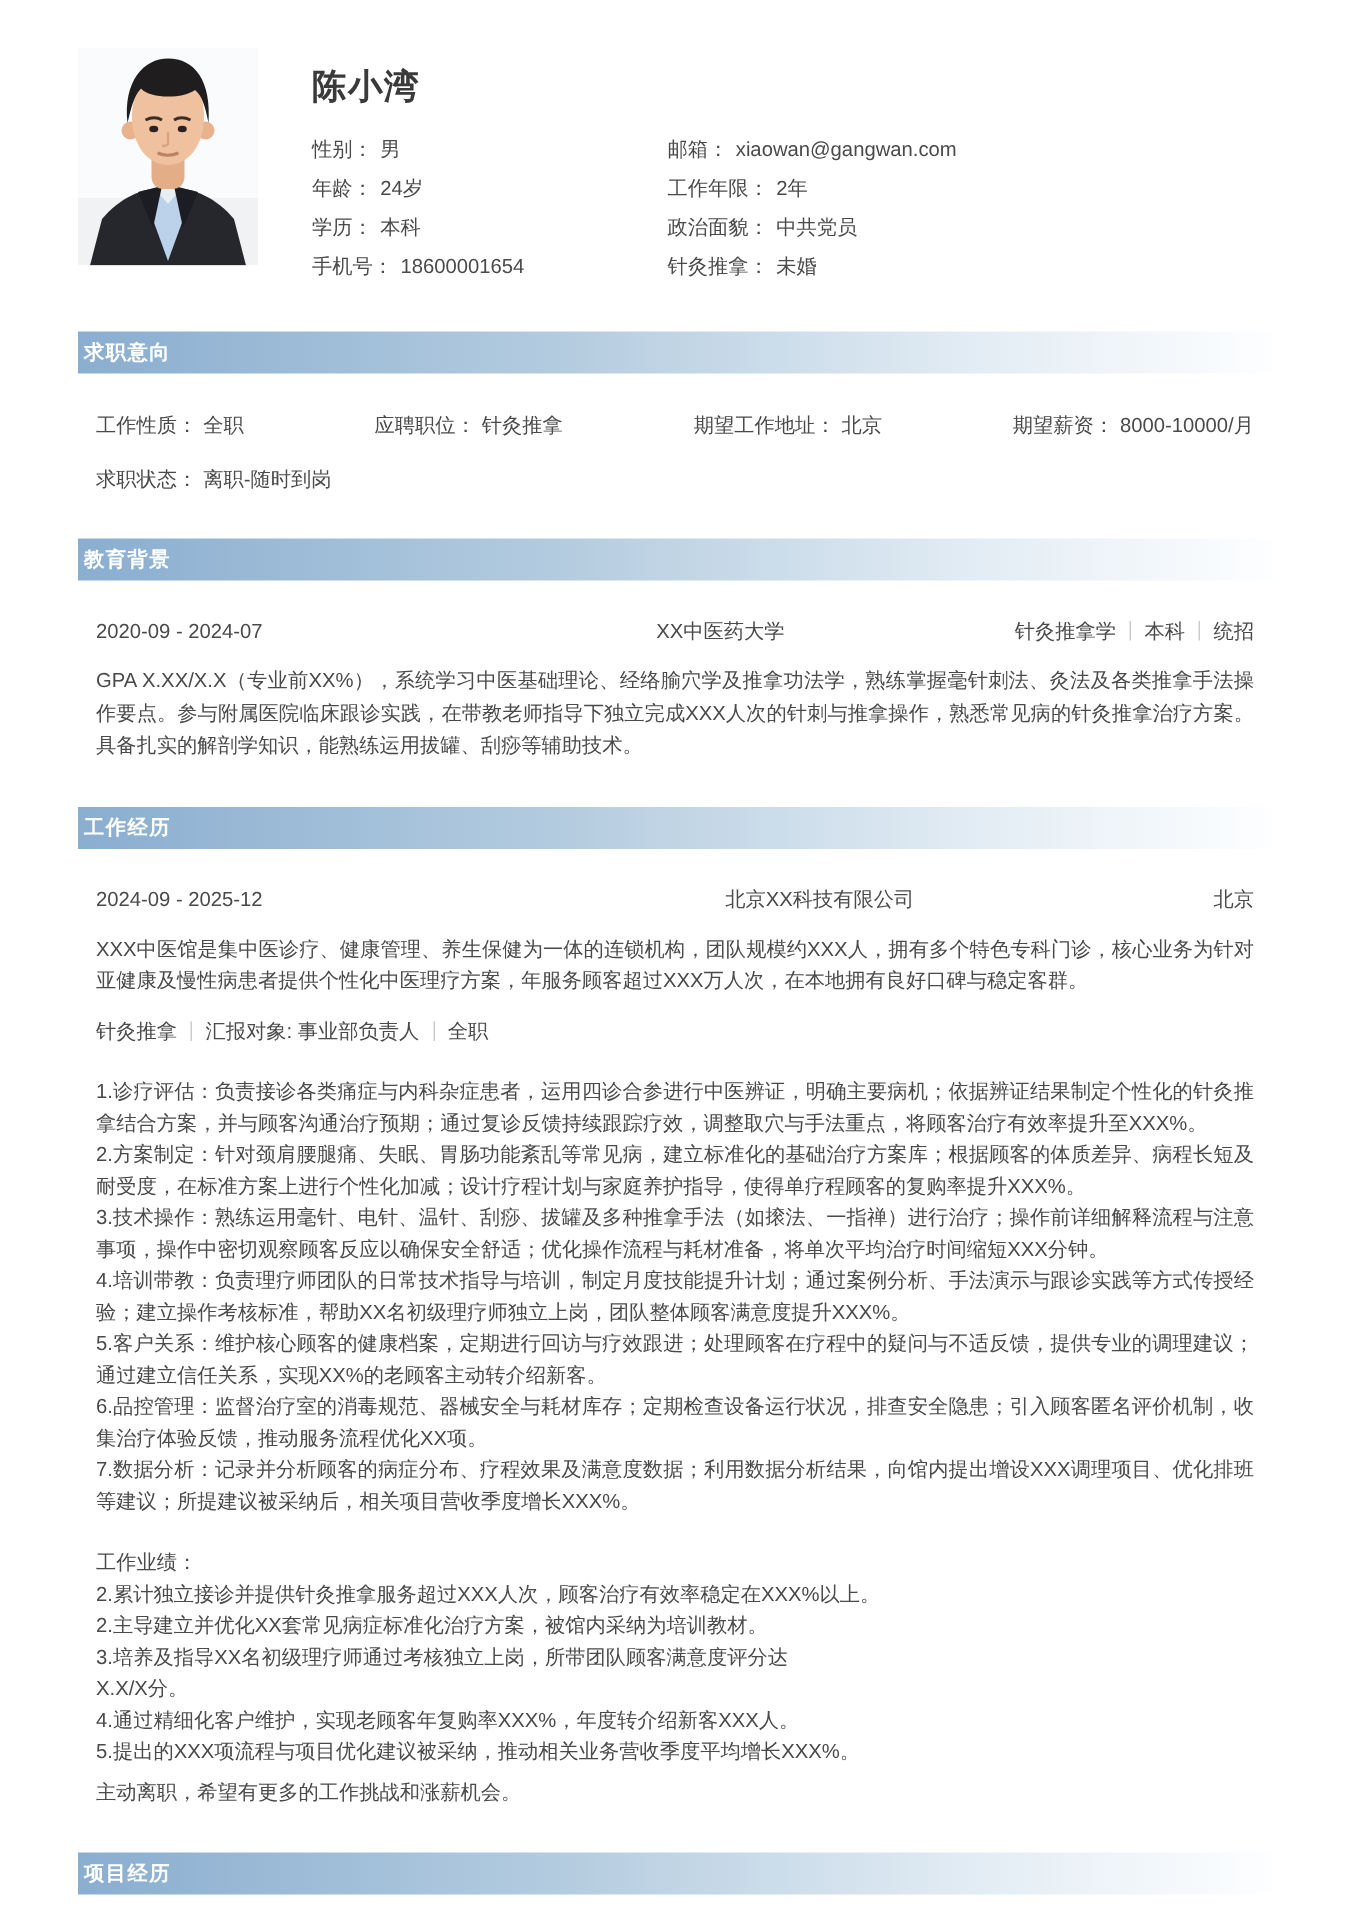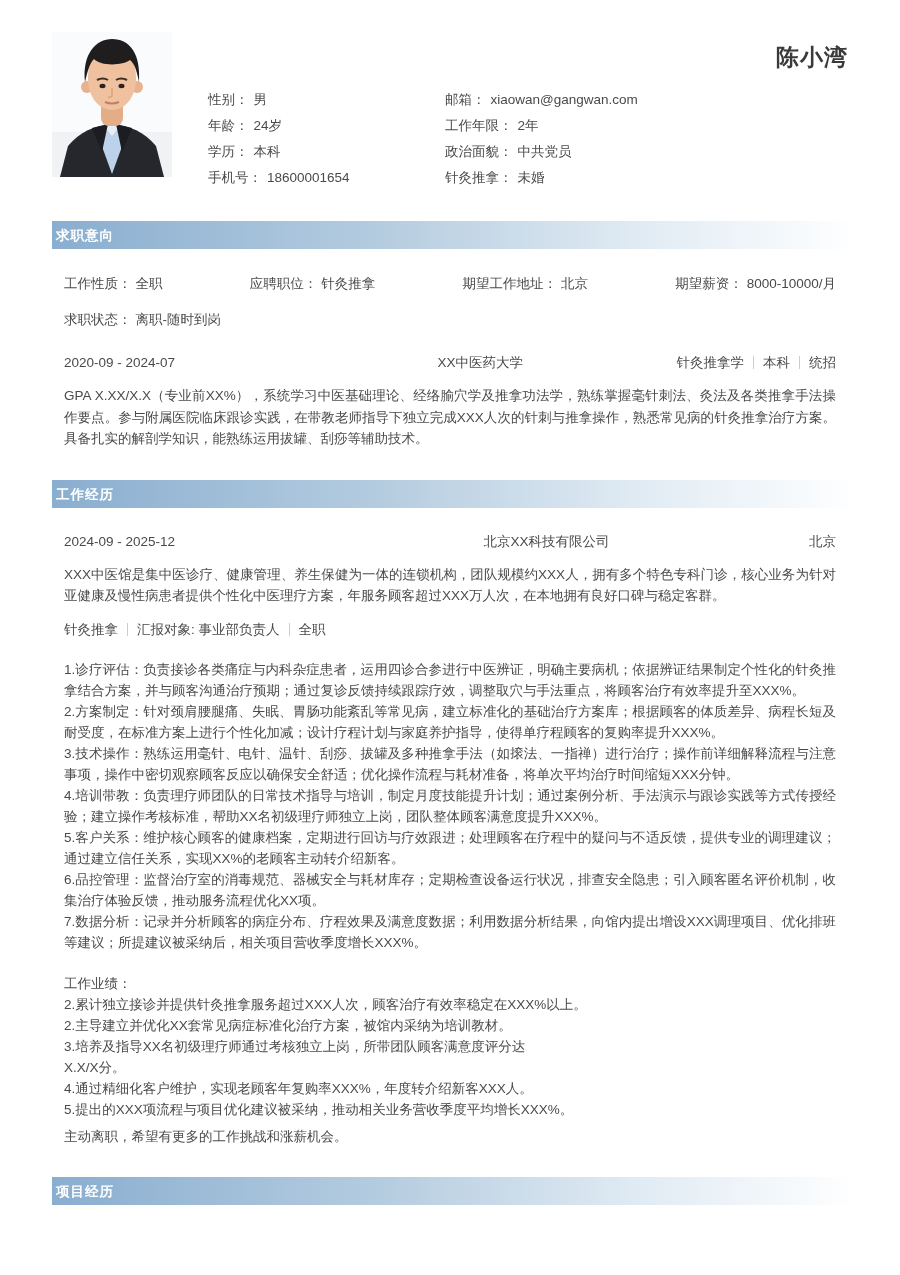--- a/index.html
+++ b/index.html
@@ -7,21 +7,21 @@
     width:900px;height:1275px;overflow:hidden;background:#ffffff;
     font-family:"Liberation Sans","DejaVu Sans",sans-serif;
     color:#4a4a4a;
   }
   .page{position:relative;width:900px;height:1275px;padding:0 52px;box-sizing:border-box;}
 
   
   .top{display:flex;padding-top:32px;}
   .photo{width:120px;height:145px;flex:0 0 120px;overflow:hidden;background:#fafbfc;}
   .id-block{flex:1;margin-left:36px;padding-top:10px;}
-  .name{font-size:23px;font-weight:700;color:#3a3a3a;margin:0 0 14px 0;letter-spacing:1px;text-align:right;}
+  .name{font-size:23px;font-weight:700;color:#3a3a3a;margin:0 0 14px 0;letter-spacing:1px;}
   .info-grid{display:flex;}
   .info-col{display:flex;flex-direction:column;}
   .info-col.left{width:237px;}
   .info-col.right{flex:1;}
   .info-row{font-size:13.5px;height:26px;line-height:26px;white-space:nowrap;}
   .info-row .val{margin-left:5px;}
 
   
   .sec-bar{
     height:28px;line-height:28px;margin-top:30px;
@@ -118,20 +118,21 @@
         <span class="cell"><span>期望工作地址：</span><span class="val">北京</span></span>
         <span class="cell"><span>期望薪资：</span><span class="val">8000-10000/月</span></span>
       </div>
       <div class="intent-row2">
         <span>求职状态：</span><span class="val">离职-随时到岗</span>
       </div>
     </div>
   </section>
 
   <section>
+    <div class="sec-bar"><span>教育背景</span></div>
     <div class="sec-body">
       <div class="meta-row">
         <span class="m-left">2020-09 - 2024-07</span>
         <span class="m-center">XX中医药大学</span>
         <span class="m-right">
           <span>针灸推拿学</span>
           <span class="divider"></span>
           <span>本科</span>
           <span class="divider"></span>
           <span>统招</span>

